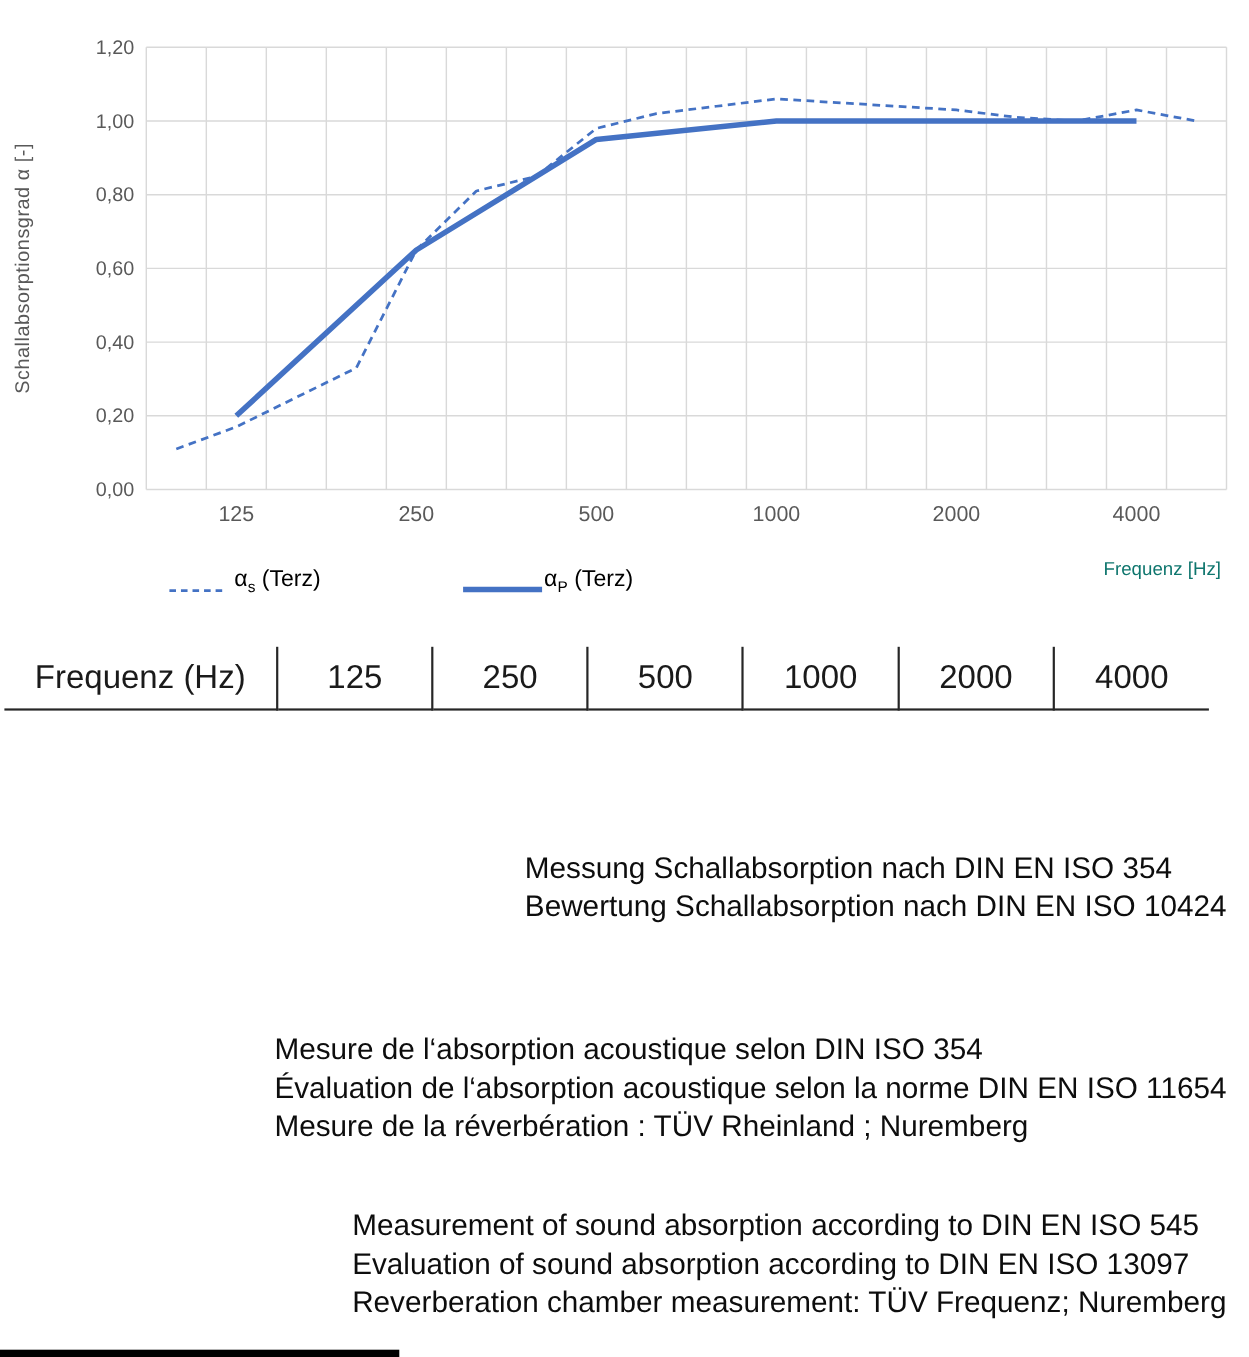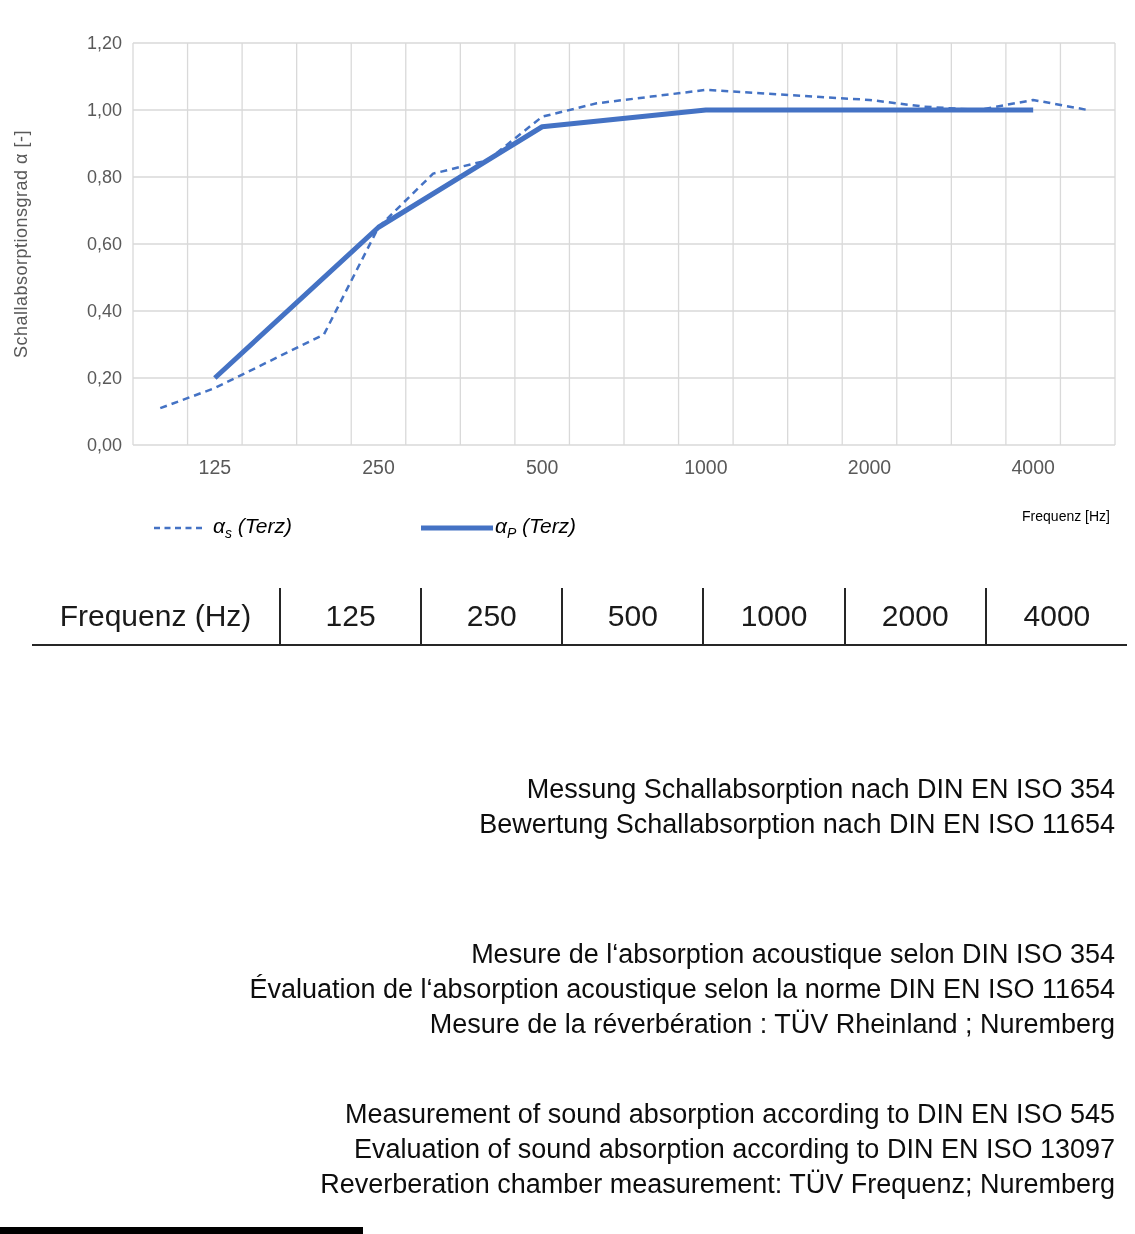--- a/index.html
+++ b/index.html
@@ -6,41 +6,41 @@
   body{font-family:"Liberation Sans",sans-serif;}
   #page{position:relative;width:1135px;height:1234px;background:#fff;overflow:hidden;}
 
   
   #chart-wrap{position:absolute;left:0;top:0;width:1135px;height:560px;}
   #chart-svg{position:absolute;left:0;top:0;}
   .y-axis-title{position:absolute;left:8px;top:43px;height:402px;width:26px;
     display:flex;align-items:center;justify-content:center;
     writing-mode:vertical-rl;transform:rotate(180deg);
     color:#595959;font-size:18px;letter-spacing:.5px;white-space:nowrap;}
-  .x-axis-title{position:absolute;right:25px;top:508px;color:#000000;font-size:14px;}
+  .x-axis-title{position:absolute;right:25px;top:508px;color:#0f766e;font-size:17px;}
 
   
   #legend{position:absolute;left:153px;top:514px;height:28px;display:flex;align-items:center;}
-  .legend-item{display:flex;align-items:center;font-style:italic;}
+  .legend-item{display:flex;align-items:flex-end;}
   .legend-item + .legend-item{margin-left:128px;}
   .legend-sample{display:block;margin-right:8px;}
   .legend-label{font-size:21px;color:#000;white-space:nowrap;}
   .legend-label sub{font-size:14px;}
 
   
-  #freq-table{position:absolute;left:32px;top:588px;width:1095px;border-collapse:collapse;
+  #freq-table{position:absolute;left:4px;top:588px;width:1095px;border-collapse:collapse;
     font-size:30px;color:#1a1a1a;table-layout:fixed;}
   #freq-table td{text-align:center;height:56px;padding:0;border-right:2px solid #262626;}
   #freq-table td:last-child{border-right:none;}
   #freq-table tr.header-row td{border-bottom:2.5px solid #262626;}
   #freq-table td.label-col{width:247px;}
   #freq-table sub{font-size:21px;}
 
   
-  .note-block{position:absolute;right:20px;text-align:right;font-size:27px;color:#0d0d0d;
+  .note-block{position:absolute;right:20px;text-align:left;font-size:27px;color:#0d0d0d;
     line-height:35px;white-space:nowrap;}
   #note-de{top:772px;}
   #note-fr{top:937px;margin-left:32px;}
   #note-en{top:1097px;}
 
   
   #footer-bar{position:absolute;left:0;top:1227px;width:363px;height:7px;background:#000;}
 </style>
 </head>
 <body>
@@ -119,21 +119,21 @@
           <td>500</td>
           <td>1000</td>
           <td>2000</td>
           <td>4000</td>
         </tr>
     </tbody>
   </table>
 
   <div class="note-block" id="note-de">
       <div>Messung Schallabsorption nach DIN EN ISO 354</div>
-      <div>Bewertung Schallabsorption nach DIN EN ISO 11654</div>
+      <div>Bewertung Schallabsorption nach DIN EN ISO 10424</div>
     </div>
   <div class="note-block" id="note-fr">
       <div>Mesure de l‘absorption acoustique selon DIN ISO 354</div>
       <div>Évaluation de l‘absorption acoustique selon la norme DIN EN ISO 11654</div>
       <div>Mesure de la réverbération : TÜV Rheinland ; Nuremberg</div>
     </div>
   <div class="note-block" id="note-en">
       <div>Measurement of sound absorption according to DIN EN ISO 545</div>
       <div>Evaluation of sound absorption according to DIN EN ISO 13097</div>
       <div>Reverberation chamber measurement: TÜV Frequenz; Nuremberg</div>

